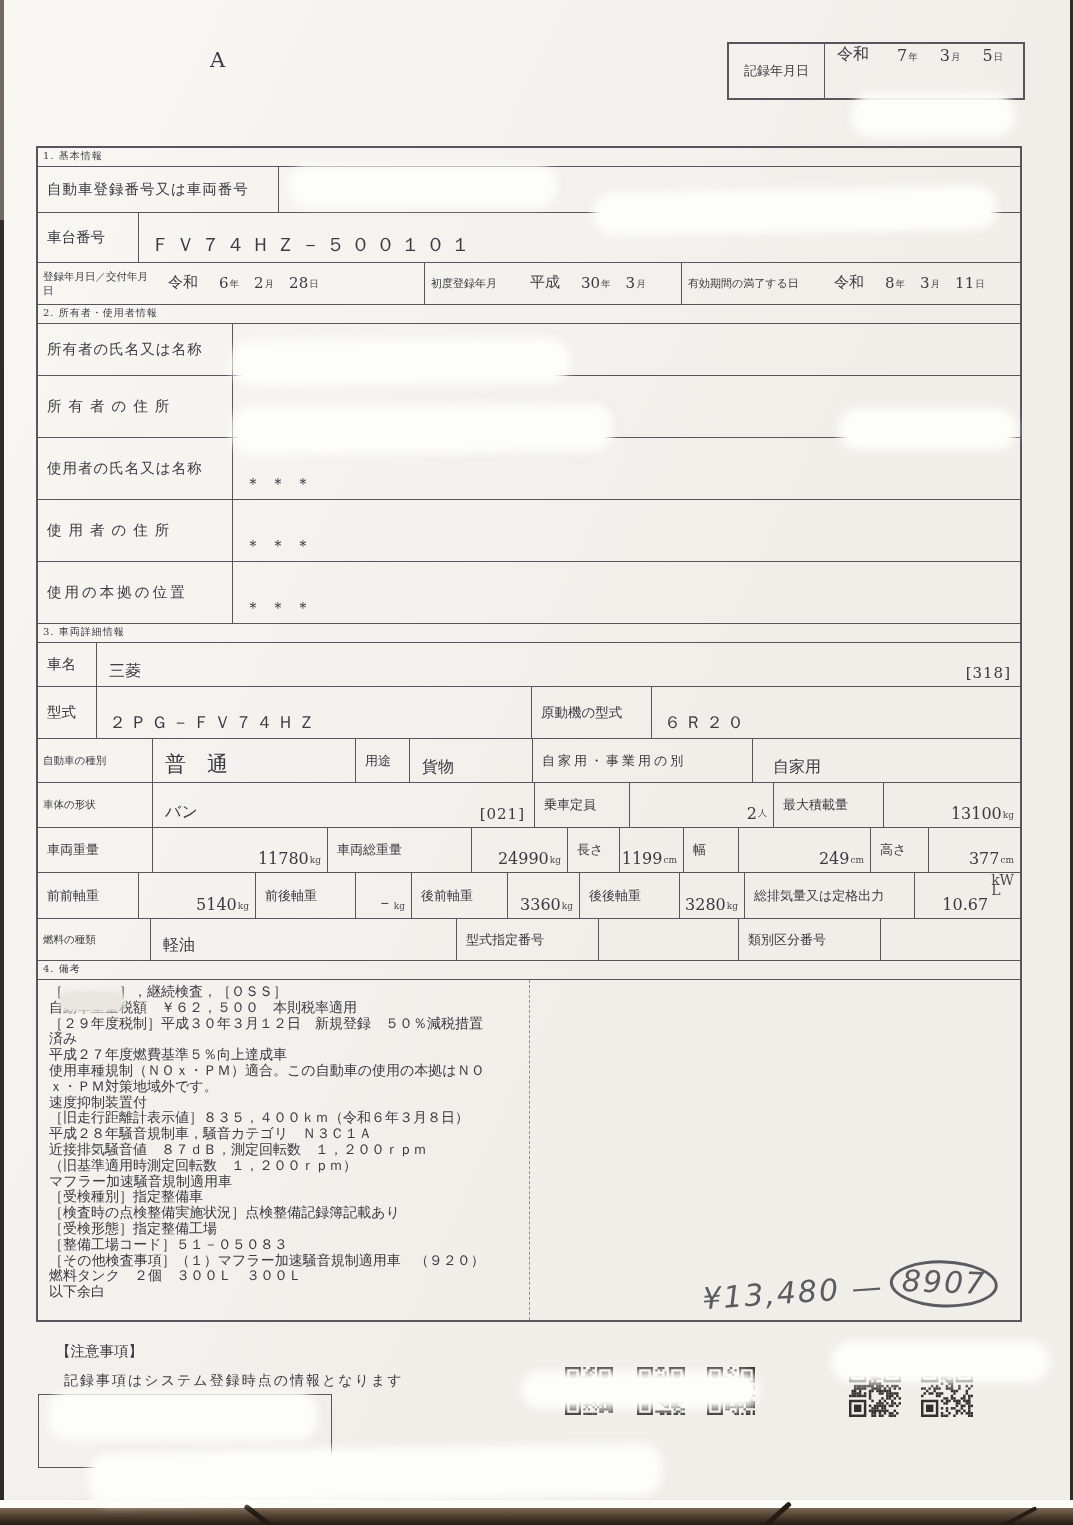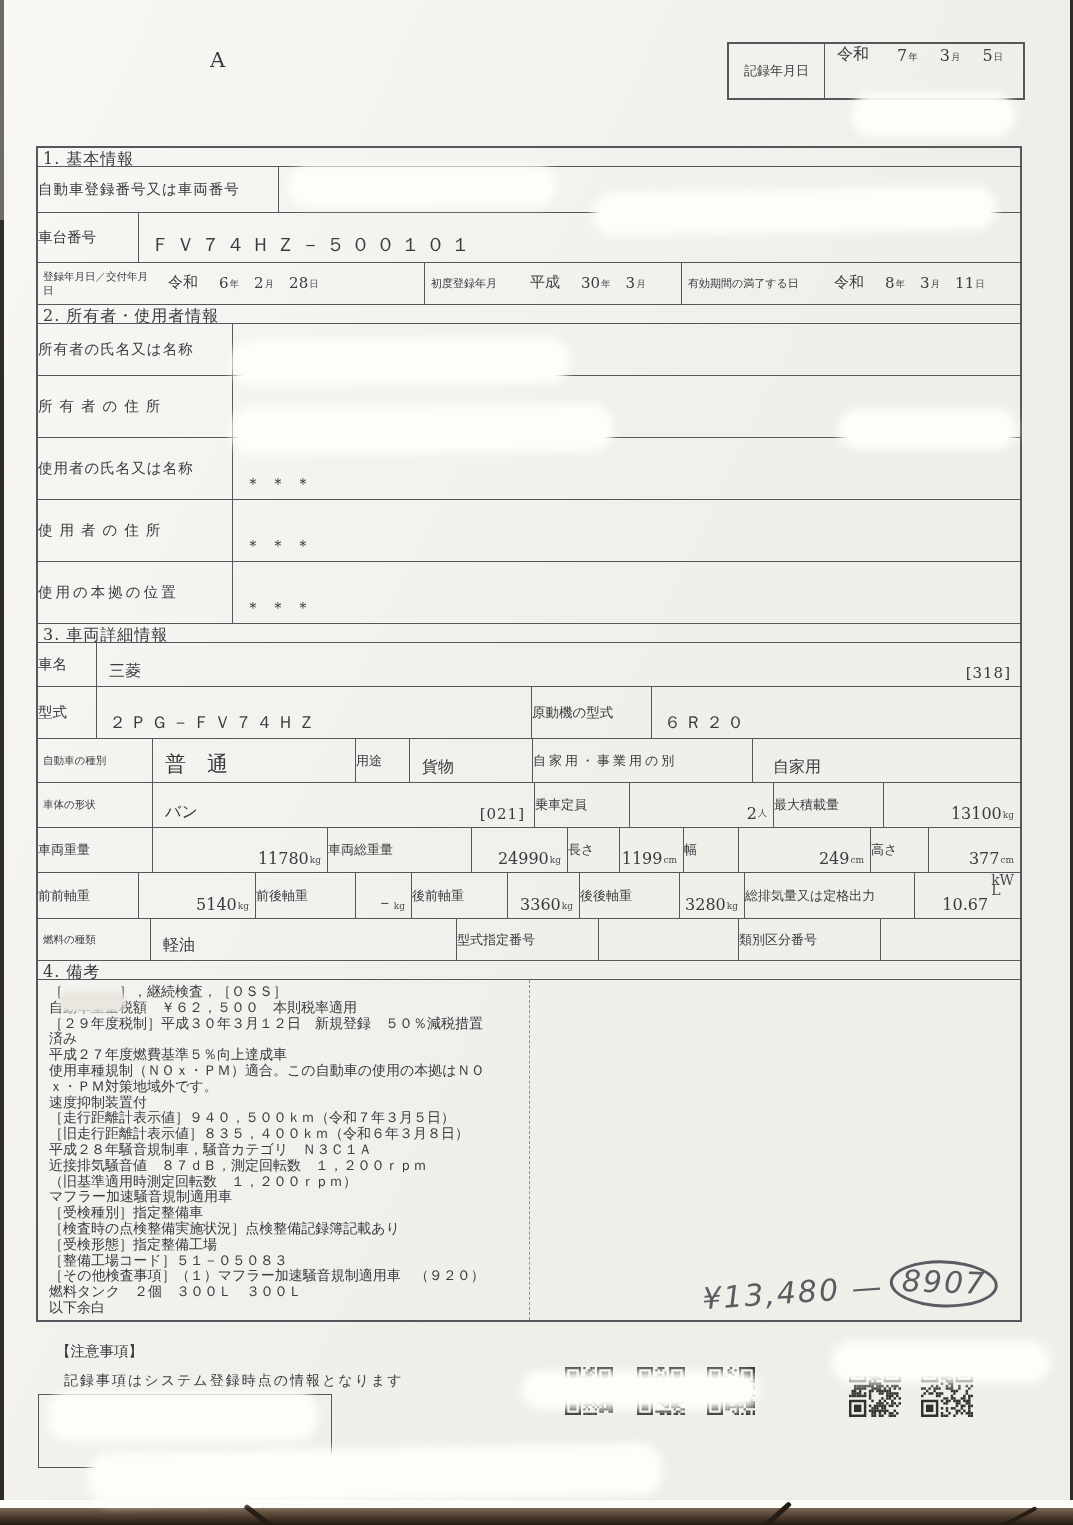--- a/index.html
+++ b/index.html
@@ -34,25 +34,25 @@
   .date{display:flex;align-items:flex-end;padding:0 8px 6px 12px;font-size:15px;white-space:nowrap;}
   .date .era{margin-right:6px;}
   .date .n{margin-left:15px;}
   .date .u{font-size:9.5px;margin:0 0 1px 1px;color:#4a4a50;}
   .record-box .date{font-size:16px;padding-bottom:8px;}
   .record-box .date .n{margin-left:22px;}
 
   
   .form{position:absolute;left:36px;top:146px;width:982px;border:2px solid var(--line);}
   .form > * + *{border-top:1.2px solid var(--line);}
-  .sec-head{height:16px;font-size:16px;padding:1px 0 1px 5px;letter-spacing:1px;}
+  .sec-head{height:16px;font-size:10px;padding:1px 0 1px 5px;letter-spacing:1px;}
   .row{display:flex;align-items:stretch;position:relative;box-sizing:border-box;}
   .row .cell{position:relative;box-sizing:border-box;}
   .bl{border-left:1.2px solid var(--line);}
-  .lab{display:flex;align-items:center;font-size:14.5px;}
+  .lab{display:flex;align-items:center;padding-left:9px;font-size:14.5px;}
   .lab.sm{font-size:10.5px;padding-left:5px;}
   .lab.xs{font-size:11px;padding-left:6px;}
   .ls1{letter-spacing:1px;} .ls2{letter-spacing:3px;} .ls-wide{letter-spacing:7px;}
   .vbot{display:flex;align-items:flex-end;padding:0 6px 4px 12px;font-size:17px;}
   .vnum{display:flex;align-items:flex-end;justify-content:flex-end;padding:0 6px 4px 4px;font-size:16px;}
   .u{font-size:9px;align-self:flex-end;margin:0 0 3px 1px;color:#4a4a50;}
   .kwl{display:flex;flex-direction:column;font-size:14px;line-height:9.5px;margin:0 0 19px 3px;
     align-self:flex-end;color:#4a4a50;}
   .code-right{position:absolute;right:9px;bottom:4px;font-size:15px;letter-spacing:1px;}
   .stars{letter-spacing:9px;font-size:16px;}
@@ -297,21 +297,20 @@
     <div class="remarks">
       <div class="remarks-left">
         <div class="rline">［　　　　］，継続検査，［ＯＳＳ］</div>
         <div class="rline">自動車重量税額　￥６２，５００　本則税率適用</div>
         <div class="rline">［２９年度税制］平成３０年３月１２日　新規登録　５０％減税措置</div>
         <div class="rline">済み</div>
         <div class="rline">平成２７年度燃費基準５％向上達成車</div>
         <div class="rline">使用車種規制（ＮＯｘ・ＰＭ）適合。この自動車の使用の本拠はＮＯ</div>
         <div class="rline">ｘ・ＰＭ対策地域外です。</div>
         <div class="rline">速度抑制装置付</div>
-        <div class="rline">［走行距離計表示値］９４０，５００ｋｍ（令和７年３月５日）</div>
         <div class="rline">［旧走行距離計表示値］８３５，４００ｋｍ（令和６年３月８日）</div>
         <div class="rline">平成２８年騒音規制車，騒音カテゴリ　Ｎ３Ｃ１Ａ</div>
         <div class="rline">近接排気騒音値　８７ｄＢ，測定回転数　１，２００ｒｐｍ</div>
         <div class="rline">（旧基準適用時測定回転数　１，２００ｒｐｍ）</div>
         <div class="rline">マフラー加速騒音規制適用車</div>
         <div class="rline">［受検種別］指定整備車</div>
         <div class="rline">［検査時の点検整備実施状況］点検整備記録簿記載あり</div>
         <div class="rline">［受検形態］指定整備工場</div>
         <div class="rline">［整備工場コード］５１－０５０８３</div>
         <div class="rline">［その他検査事項］（１）マフラー加速騒音規制適用車　（９２０）</div>

